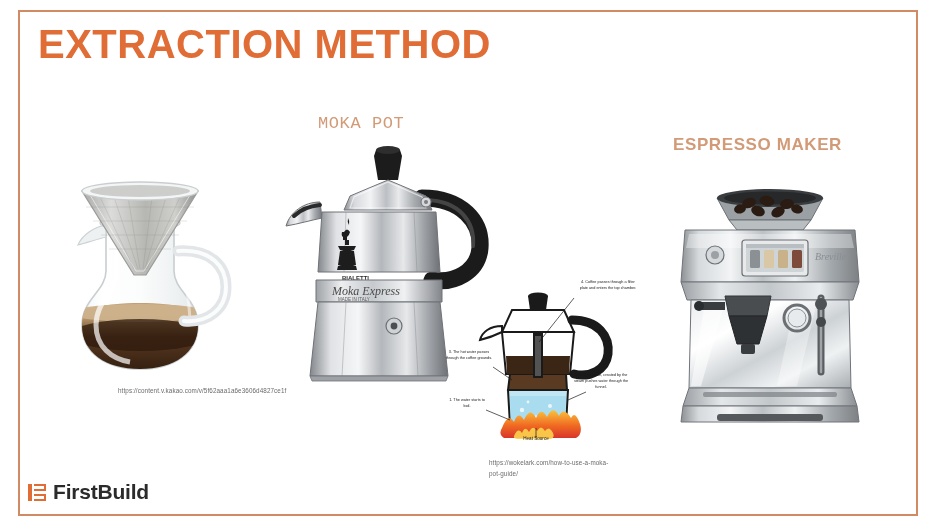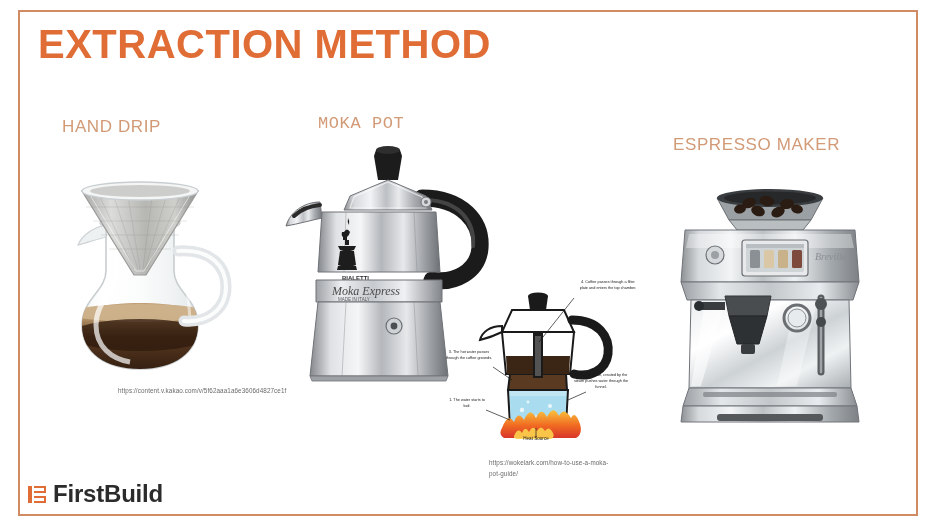--- a/index.html
+++ b/index.html
@@ -41,21 +41,21 @@
   .col-label {
     position: absolute;
     font-size: 17px;
     letter-spacing: 0.6px;
     color: #d29a76;
     font-family: "Liberation Sans", sans-serif;
     white-space: nowrap;
   }
   .label-hand  { left: 62px;  top: 117px; }
   .label-moka  { left: 318px; top: 114px; font-family: Liberation Mono, monospace; }
-  .label-espr  { left: 673px; top: 135px; }
+  .label-espr  { left: 673px; top: 135px; font-weight: bold; }
 
   .caption {
     position: absolute;
     font-size: 6.3px;
     line-height: 1.75;
     color: #6b6b6b;
     font-family: "Liberation Sans", sans-serif;
     letter-spacing: 0.1px;
   }
   .cap-hand { left: 118px; top: 385px; width: 120px; }
@@ -92,21 +92,21 @@
     left: 0;
     width: 12px;
     height: 7px;
     border: 2px solid #e06c36;
     box-sizing: border-box;
     border-left: none;
   }
   .logo-b::before { top: 0; }
   .logo-b::after  { bottom: 0; }
   .logo-text {
-    font-size: 24px;
+    font-size: 21px;
     font-weight: bold;
     color: #2b2b2b;
     letter-spacing: -0.2px;
     font-family: "Liberation Sans", sans-serif;
   }
 
   
   .art { position: absolute; }
 
   
@@ -141,21 +141,20 @@
 </style>
 </head>
 <body>
 
 <div class="slide">
 
   <div class="slide-border"></div>
 
   <div class="title">EXTRACTION METHOD</div>
 
-  <div class="col-label label-hand">HAND DRIP</div>
 
   <div class="art art-handdrip">
     <svg viewBox="0 0 185 215" width="185" height="215">
       <defs>
         <linearGradient id="glassG" x1="0" y1="0" x2="1" y2="0">
           <stop offset="0%" stop-color="#f2f4f5"></stop>
           <stop offset="18%" stop-color="#ffffff"></stop>
           <stop offset="50%" stop-color="#fbfcfc"></stop>
           <stop offset="82%" stop-color="#eef1f2"></stop>
           <stop offset="100%" stop-color="#e3e7e9"></stop>

